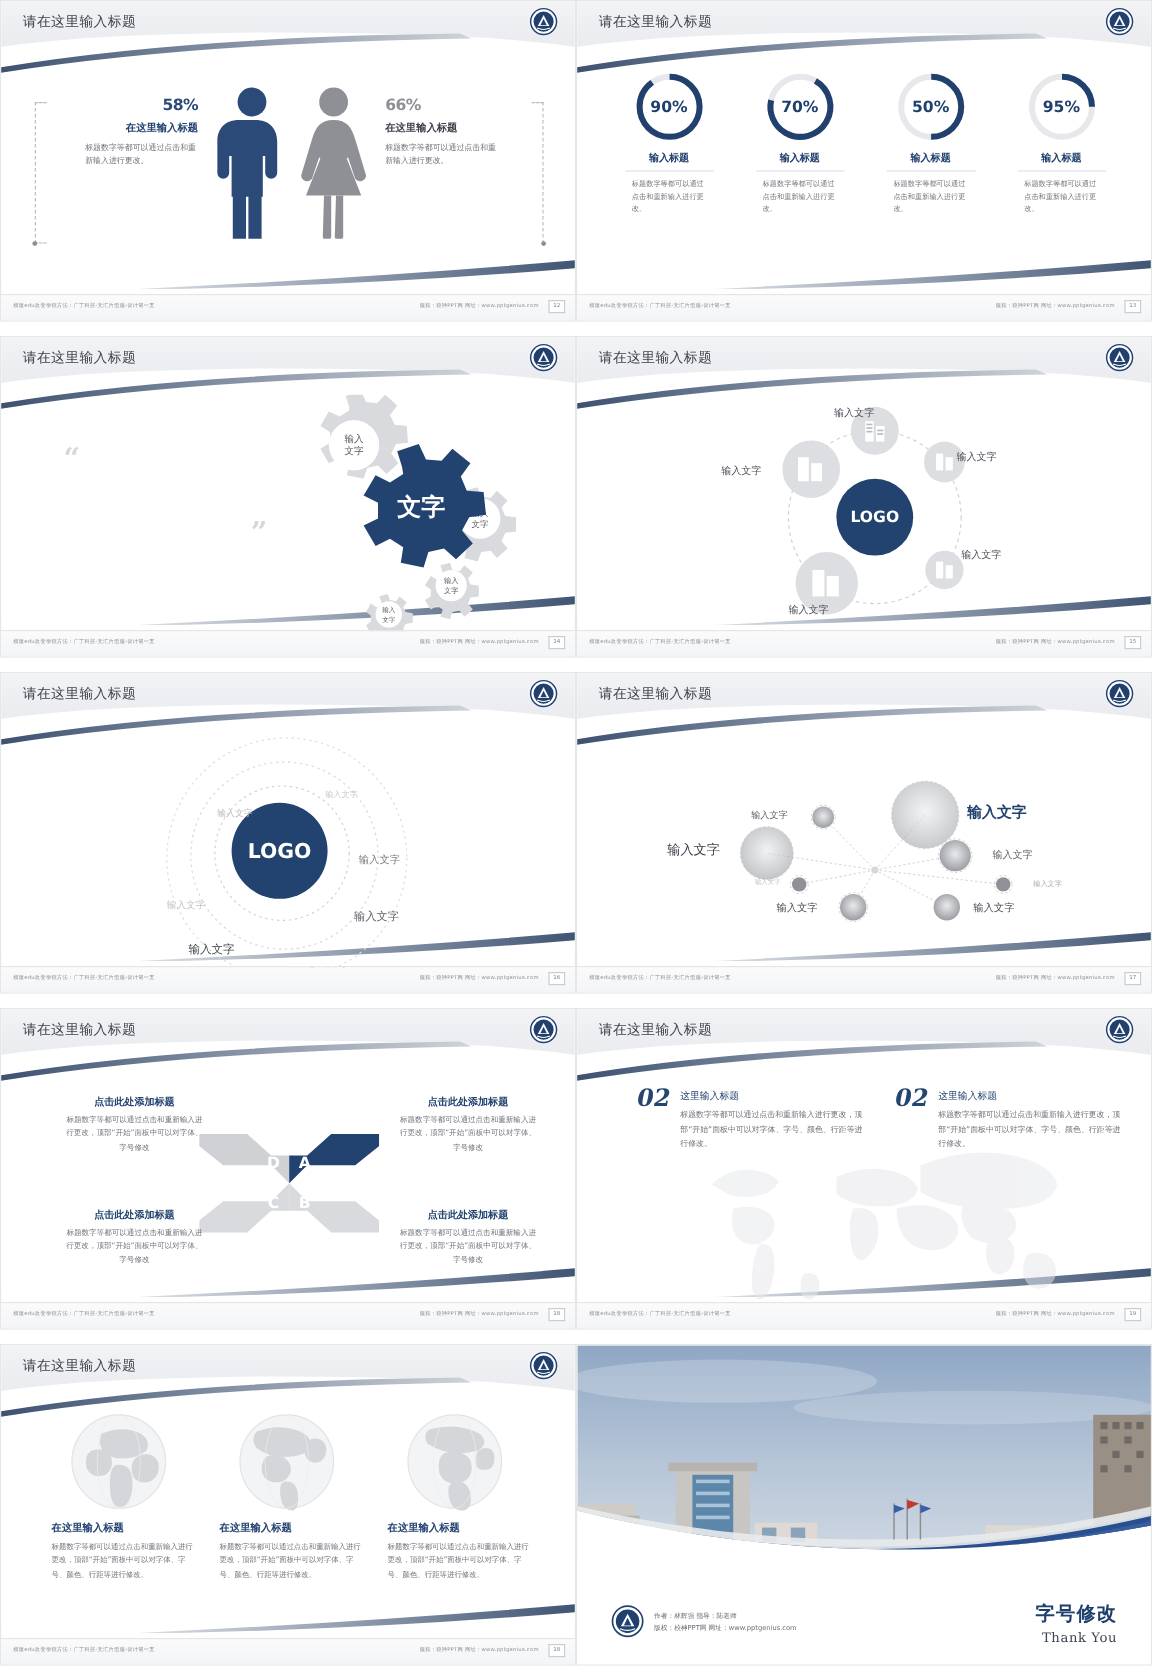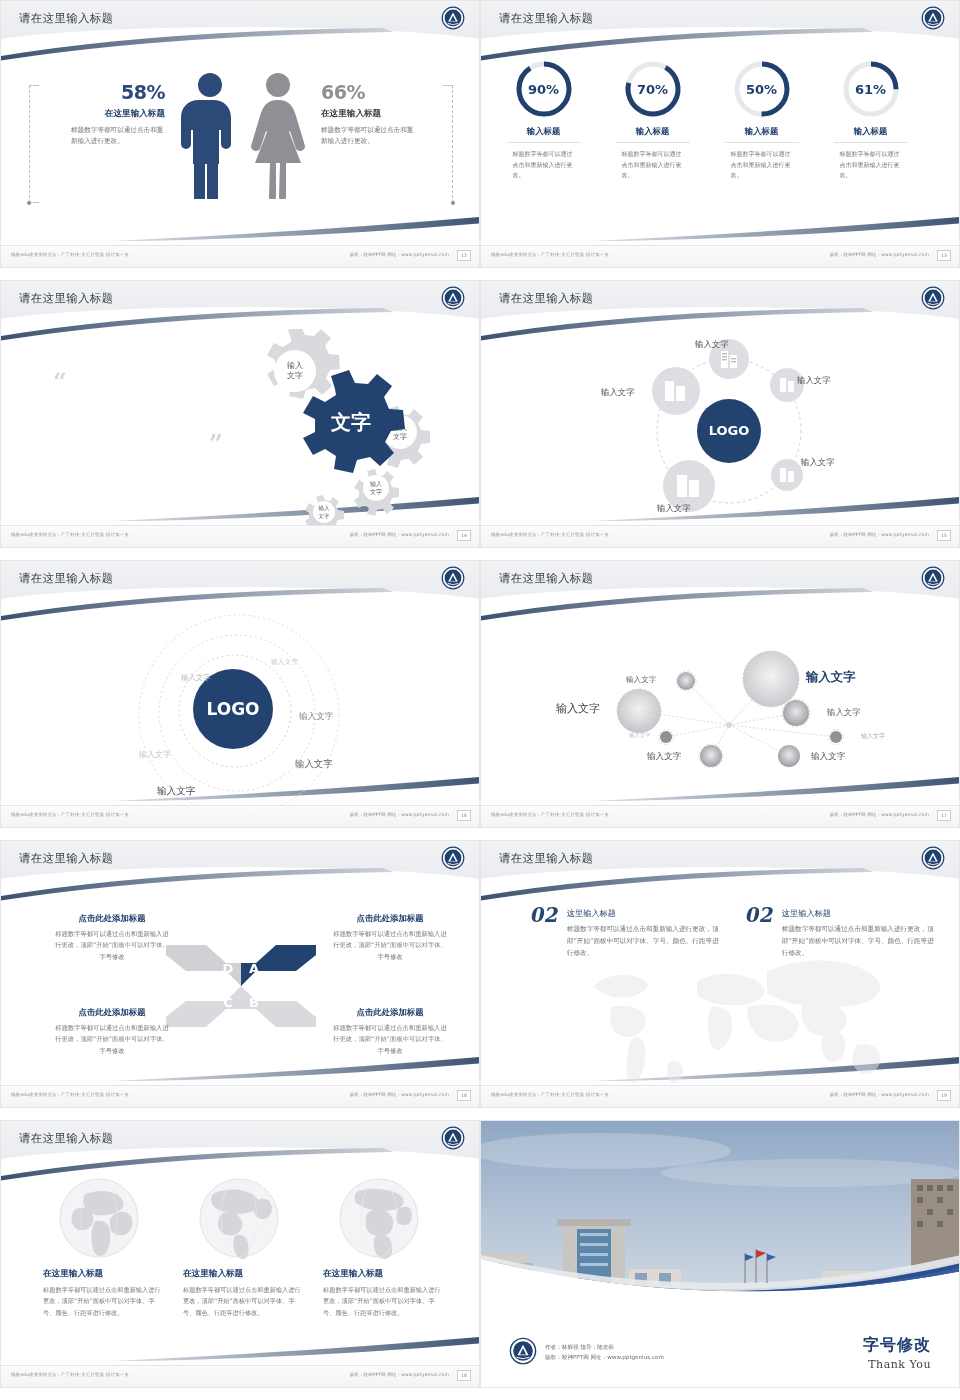--- a/index.html
+++ b/index.html
@@ -29,26 +29,26 @@
   .ftr-l { position:absolute; left:10px; top:6px; font-size:4.4px; color:#8d8f96; letter-spacing:.2px; }
   .ftr-r { position:absolute; right:30px; top:6px; font-size:4.4px; color:#8d8f96; letter-spacing:.2px; }
   .pgbox { position:absolute; right:8px; top:4px; width:14px; height:11px; border:1px solid #c9ccd2;
            background:#fff; font-size:4.6px; color:#7d8088; display:flex; align-items:center; justify-content:center; }
   .stage { position:absolute; left:0; top:40px; width:480px; height:218px; }
 
   
   .s1-wrap { position:absolute; left:28px; top:22px; width:424px; height:160px; }
   .s1-bracket { position:absolute; top:22px; width:1px; height:118px; border-left:1px dashed #b9bcc3; }
   .s1-bline { position:absolute; height:1px; border-top:1px dashed #b9bcc3; }
-  .s1-pct { font-size:19px; font-weight:bold; letter-spacing:-.5px; }
+  .s1-pct { font-size:13px; font-weight:bold; letter-spacing:-.5px; }
   .s1-h { font-size:8.6px; font-weight:bold; margin-top:5px; }
   .s1-p { font-size:6.6px; line-height:1.65; color:#6f727a; margin-top:5px; width:94px; }
   .fig { position:absolute; }
   
-  .rings { position:absolute; left:8px; top:18px; width:436px; display:flex; }
+  .rings { position:absolute; left:22px; top:18px; width:436px; display:flex; }
   .ringcell { width:109px; text-align:center; }
   .ringcell .ttl { font-size:8.4px; font-weight:bold; color:#20406e; margin-top:7px; }
   .ringcell .sep { width:74px; height:1px; background:#e0e2e6; margin:5px auto 6px; }
   .ringcell .desc { font-size:6px; line-height:1.75; color:#74777f; width:62px; margin:0 auto; text-align:left; }
   .ringnum { position:absolute; inset:0; display:flex; align-items:center; justify-content:center;
              font-size:13px; font-weight:bold; color:#1f3f6d; }
   
   .quote { position:absolute; left:38px; top:52px; width:200px; }
   .quote p { font-size:8.6px; line-height:2.05; color:#3c4049; }
   .qm { position:absolute; font-size:24px; color:#d5d7db; font-family:"DejaVu Serif",serif; font-weight:bold; }
@@ -216,21 +216,21 @@
           <div class="ttl">输入标题</div>
           <div class="sep"></div>
           <div class="desc">标题数字等都可以通过点击和重新输入进行更改。</div>
         </div>
         <div class="ringcell">
           <div style="position:relative;width:60px;height:60px;margin:0 auto;">
             <svg width="60" height="60" viewBox="0 0 60 60">
               <circle cx="30" cy="30" r="25" fill="none" stroke="#e6e8eb" stroke-width="5"></circle>
               <circle cx="30" cy="30" r="25" fill="none" stroke="#21406d" stroke-width="5" stroke-dasharray="39.2 157.1" transform="rotate(-90 30 30)"></circle>
             </svg>
-            <div class="ringnum">61%</div>
+            <div class="ringnum">95%</div>
           </div>
           <div class="ttl">输入标题</div>
           <div class="sep"></div>
           <div class="desc">标题数字等都可以通过点击和重新输入进行更改。</div>
         </div>
       </div>
     </div>
 
     <div class="ftr">
       <div class="ftr-l">模板edu改变学校方法：广丁科技-文汇片型版-设计第一支</div>

